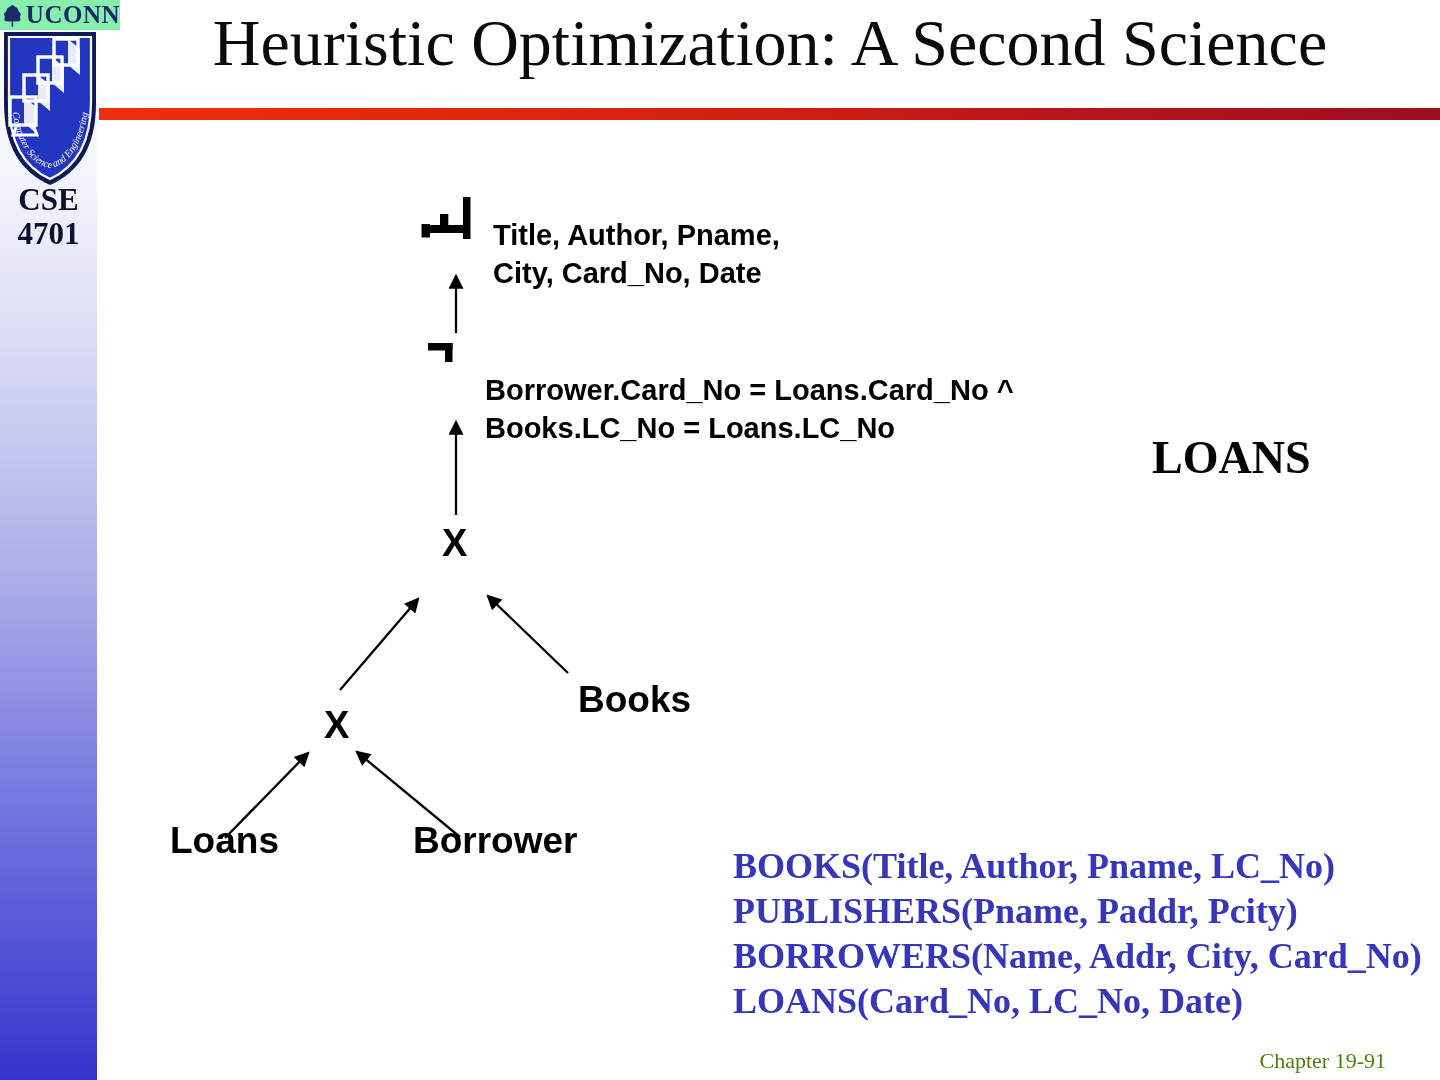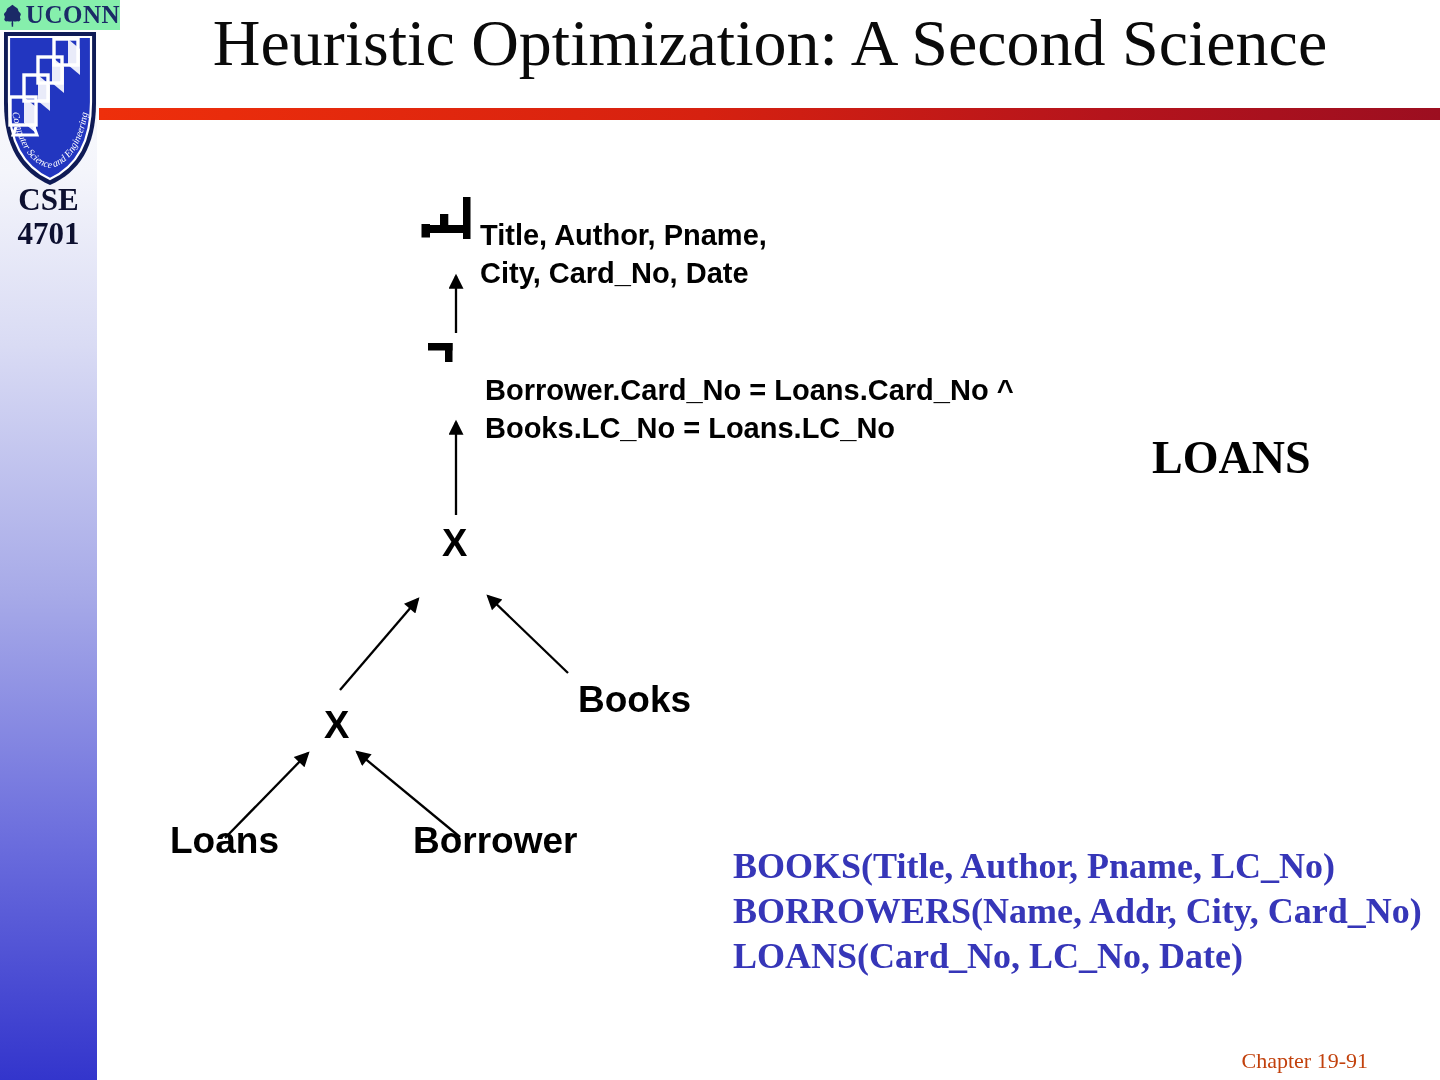--- a/index.html
+++ b/index.html
@@ -19,35 +19,35 @@
              font-family:"Liberation Serif",serif;font-weight:bold;font-size:31px;
              line-height:34px;color:#0d1030;}
   
   .page-title{position:absolute;left:100px;top:10px;width:1340px;text-align:center;
               font-family:"Liberation Serif",serif;font-size:66px;line-height:1.0;
               color:#0a0a0a;white-space:nowrap;}
   .red-rule{position:absolute;left:99px;top:108px;width:1341px;height:12px;
             background:linear-gradient(to right,#ee2f0b 0%,#d62110 45%,#b5141c 75%,#9c0e20 100%);}
   
   .dg{position:absolute;color:#000;font-weight:bold;}
-  .attr-list{left:480px;top:216px;font-size:29px;line-height:38px;}
+  .attr-list{left:493px;top:216px;font-size:29px;line-height:38px;}
   .cond-list{left:485px;top:371px;font-size:29px;line-height:38px;}
   .xloans{left:1152px;top:431px;font-family:"Liberation Serif",serif;font-size:46px;}
   .xnode{font-size:38px;line-height:38px;}
   .xnode.top{left:442px;top:524px;}
   .xnode.low{left:324px;top:706px;}
   .leaf-label{font-size:37px;line-height:37px;}
   .lab-loans{left:170px;top:822px;}
   .lab-borrower{left:413px;top:822px;}
   .lab-books{left:578px;top:681px;}
   
   .schema{position:absolute;left:733px;top:844px;font-family:"Liberation Serif",serif;
           font-weight:bold;font-size:36px;line-height:45px;color:#3636b8;}
-  .chapter{position:absolute;right:72px;top:1048px;font-family:"Liberation Serif",serif;
-           font-size:22px;color:#c2410c;}
+  .chapter{position:absolute;right:54px;top:1048px;font-family:"Liberation Serif",serif;
+           font-size:22px;color:#4d7c0f;}
   .overlay{position:absolute;left:0;top:0;width:1440px;height:1080px;pointer-events:none;}
 </style>
 </head>
 <body>
 
 <div class="sidebar"></div>
 
 <div class="uconn-band">
   <svg class="leaf" width="21" height="25" viewBox="0 0 21 25">
     <path fill="#1b2a67" d="M10.5,0.5 C8.5,2.5 6.5,2.8 5,4.5 C3.5,6.2 4.5,7.5 3,8.5 C1.5,9.5 0.5,11 1.5,12.5 C2.5,14 2,15 1.5,16.5 C1,18 3,19.5 4.5,19 C6,18.5 7,19.5 8.5,19.2 L9.7,19 L9.7,22.5 L11.3,22.5 L11.3,19 L12.5,19.2 C14,19.5 15,18.5 16.5,19 C18,19.5 20,18 19.5,16.5 C19,15 18.5,14 19.5,12.5 C20.5,11 19.5,9.5 18,8.5 C16.5,7.5 17.5,6.2 16,4.5 C14.5,2.8 12.5,2.5 10.5,0.5 Z"></path>
@@ -135,17 +135,18 @@
 
 <div class="dg xnode top">X</div>
 <div class="dg xnode low">X</div>
 
 <div class="dg leaf-label lab-loans">Loans</div>
 <div class="dg leaf-label lab-borrower">Borrower</div>
 <div class="dg leaf-label lab-books">Books</div>
 
 <div class="schema">
   <div>BOOKS(Title, Author, Pname, LC_No)</div>
+  <div>PUBLISHERS(Pname, Paddr, Pcity)</div>
   <div>BORROWERS(Name, Addr, City, Card_No)</div>
   <div>LOANS(Card_No, LC_No, Date)</div>
 </div>
 
 <div class="chapter">Chapter 19-91</div>
 
 </body></html>

